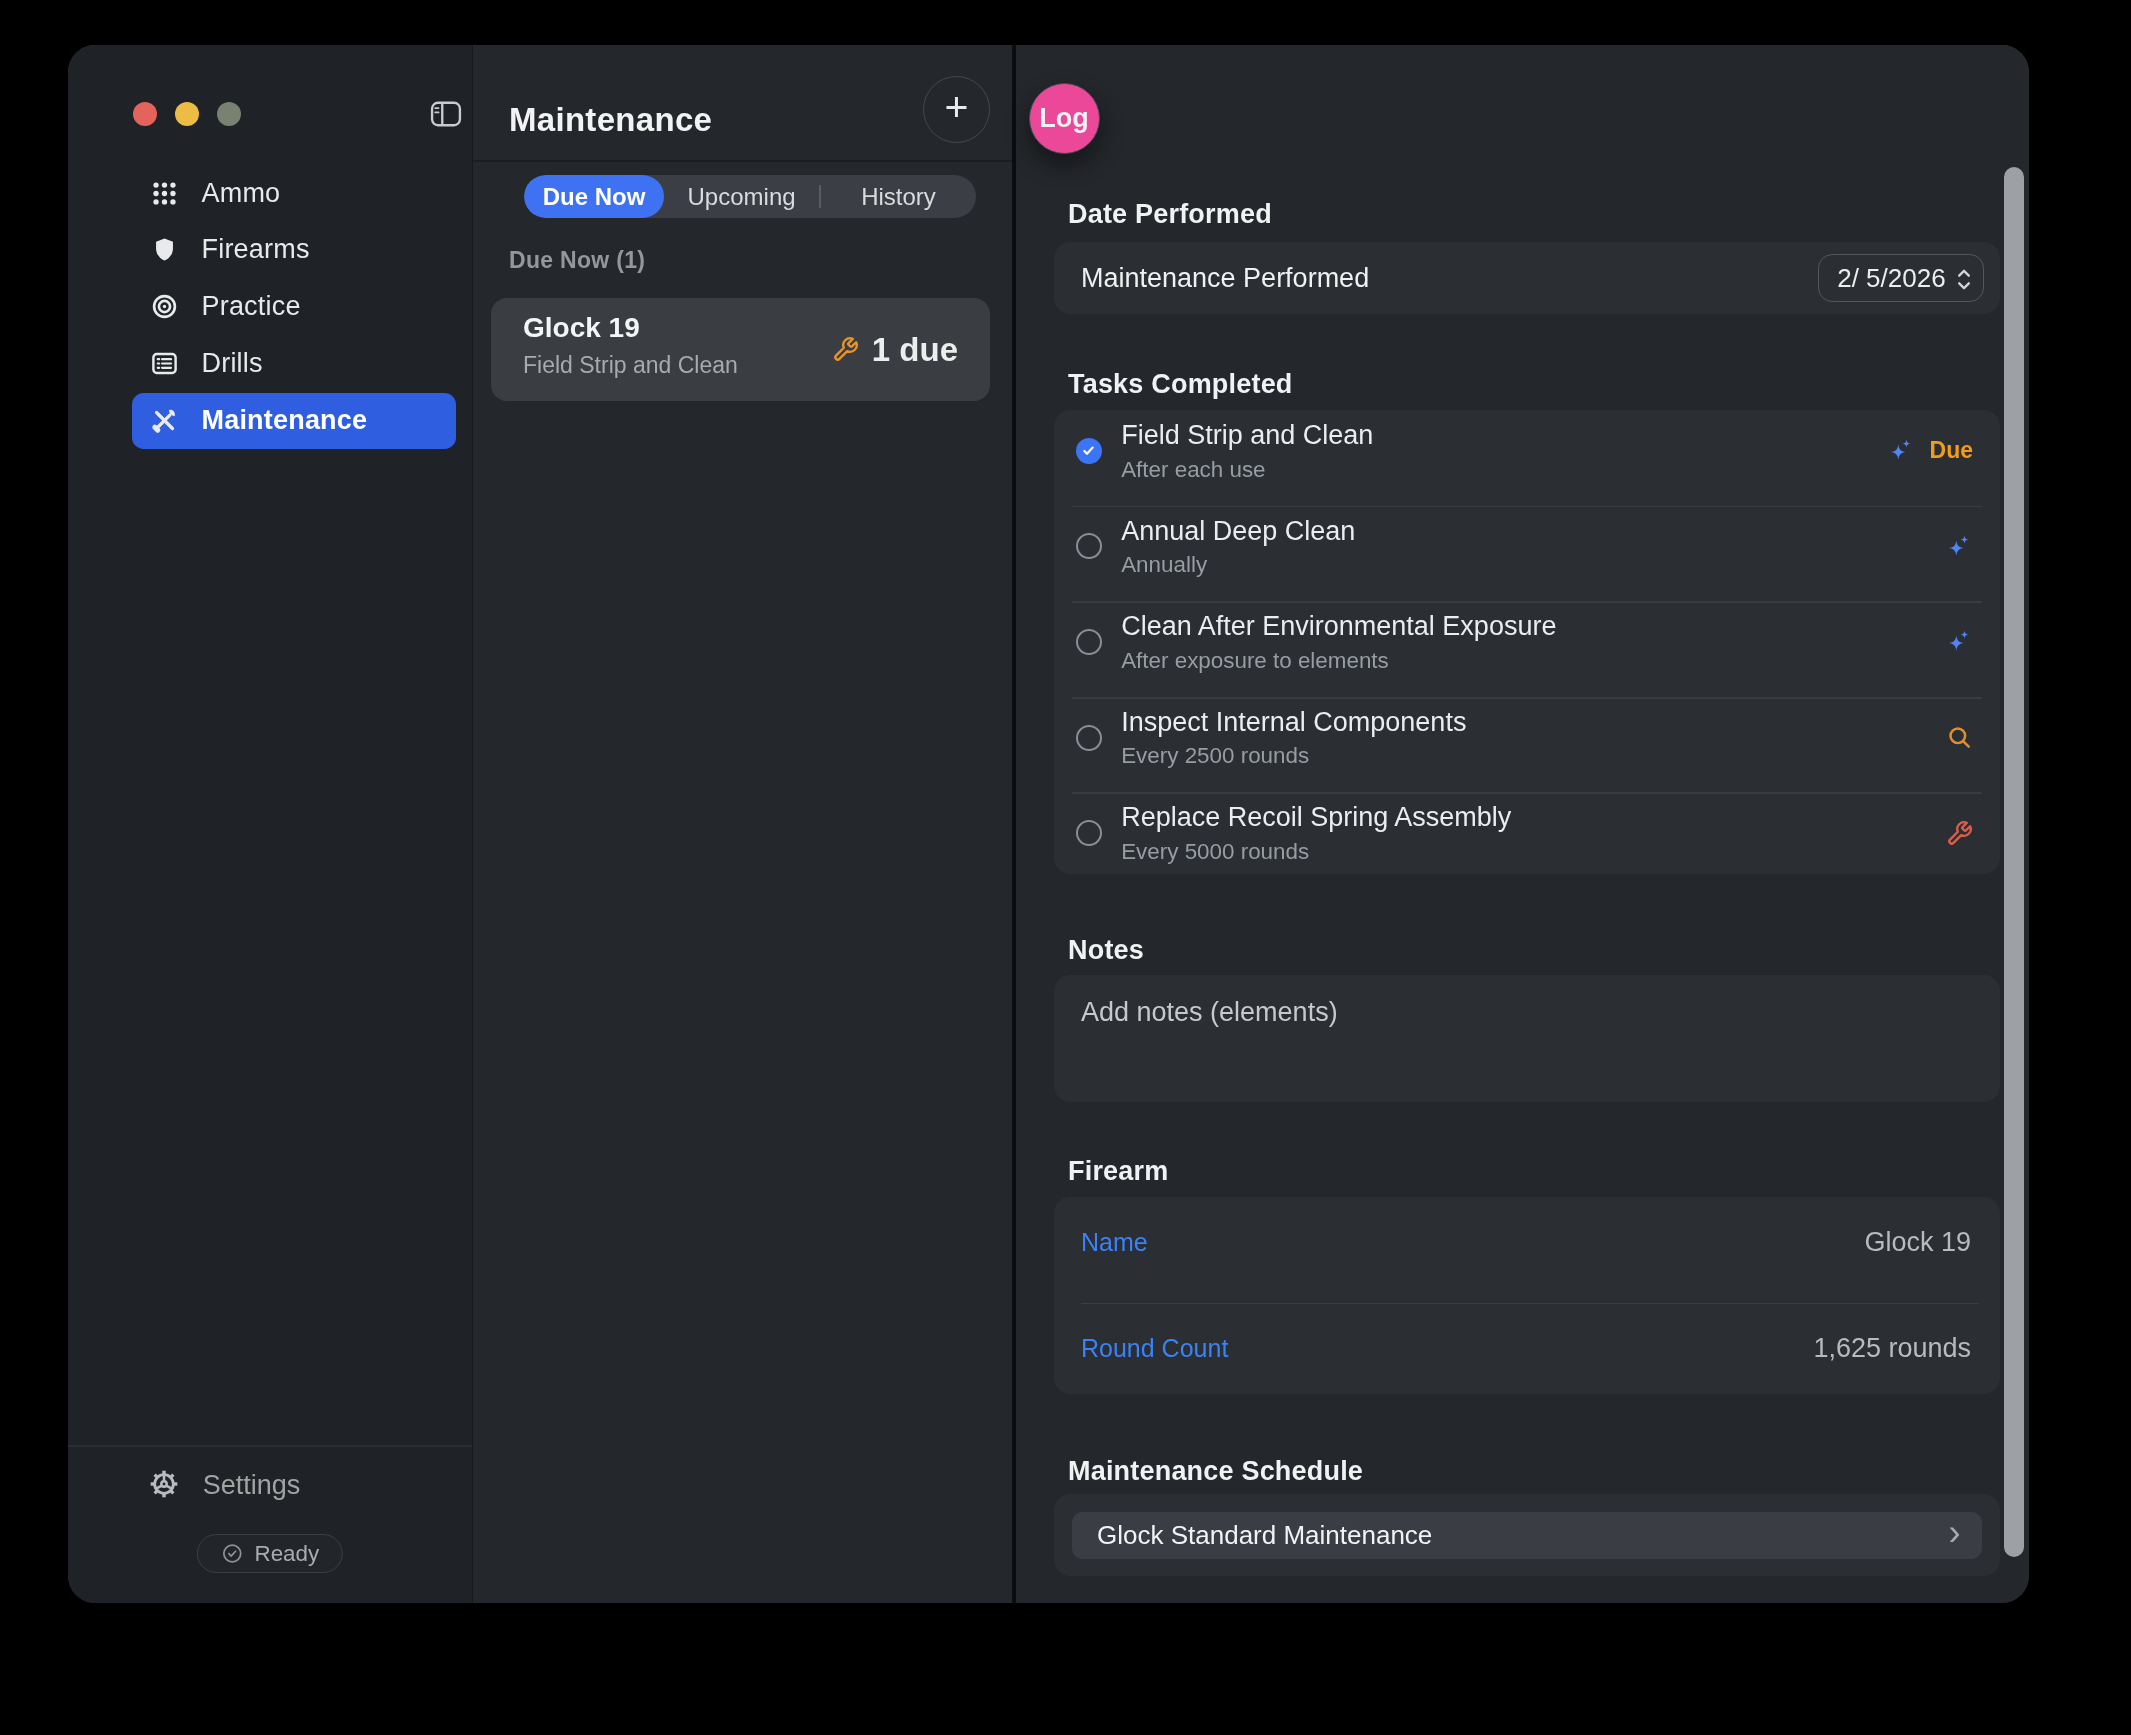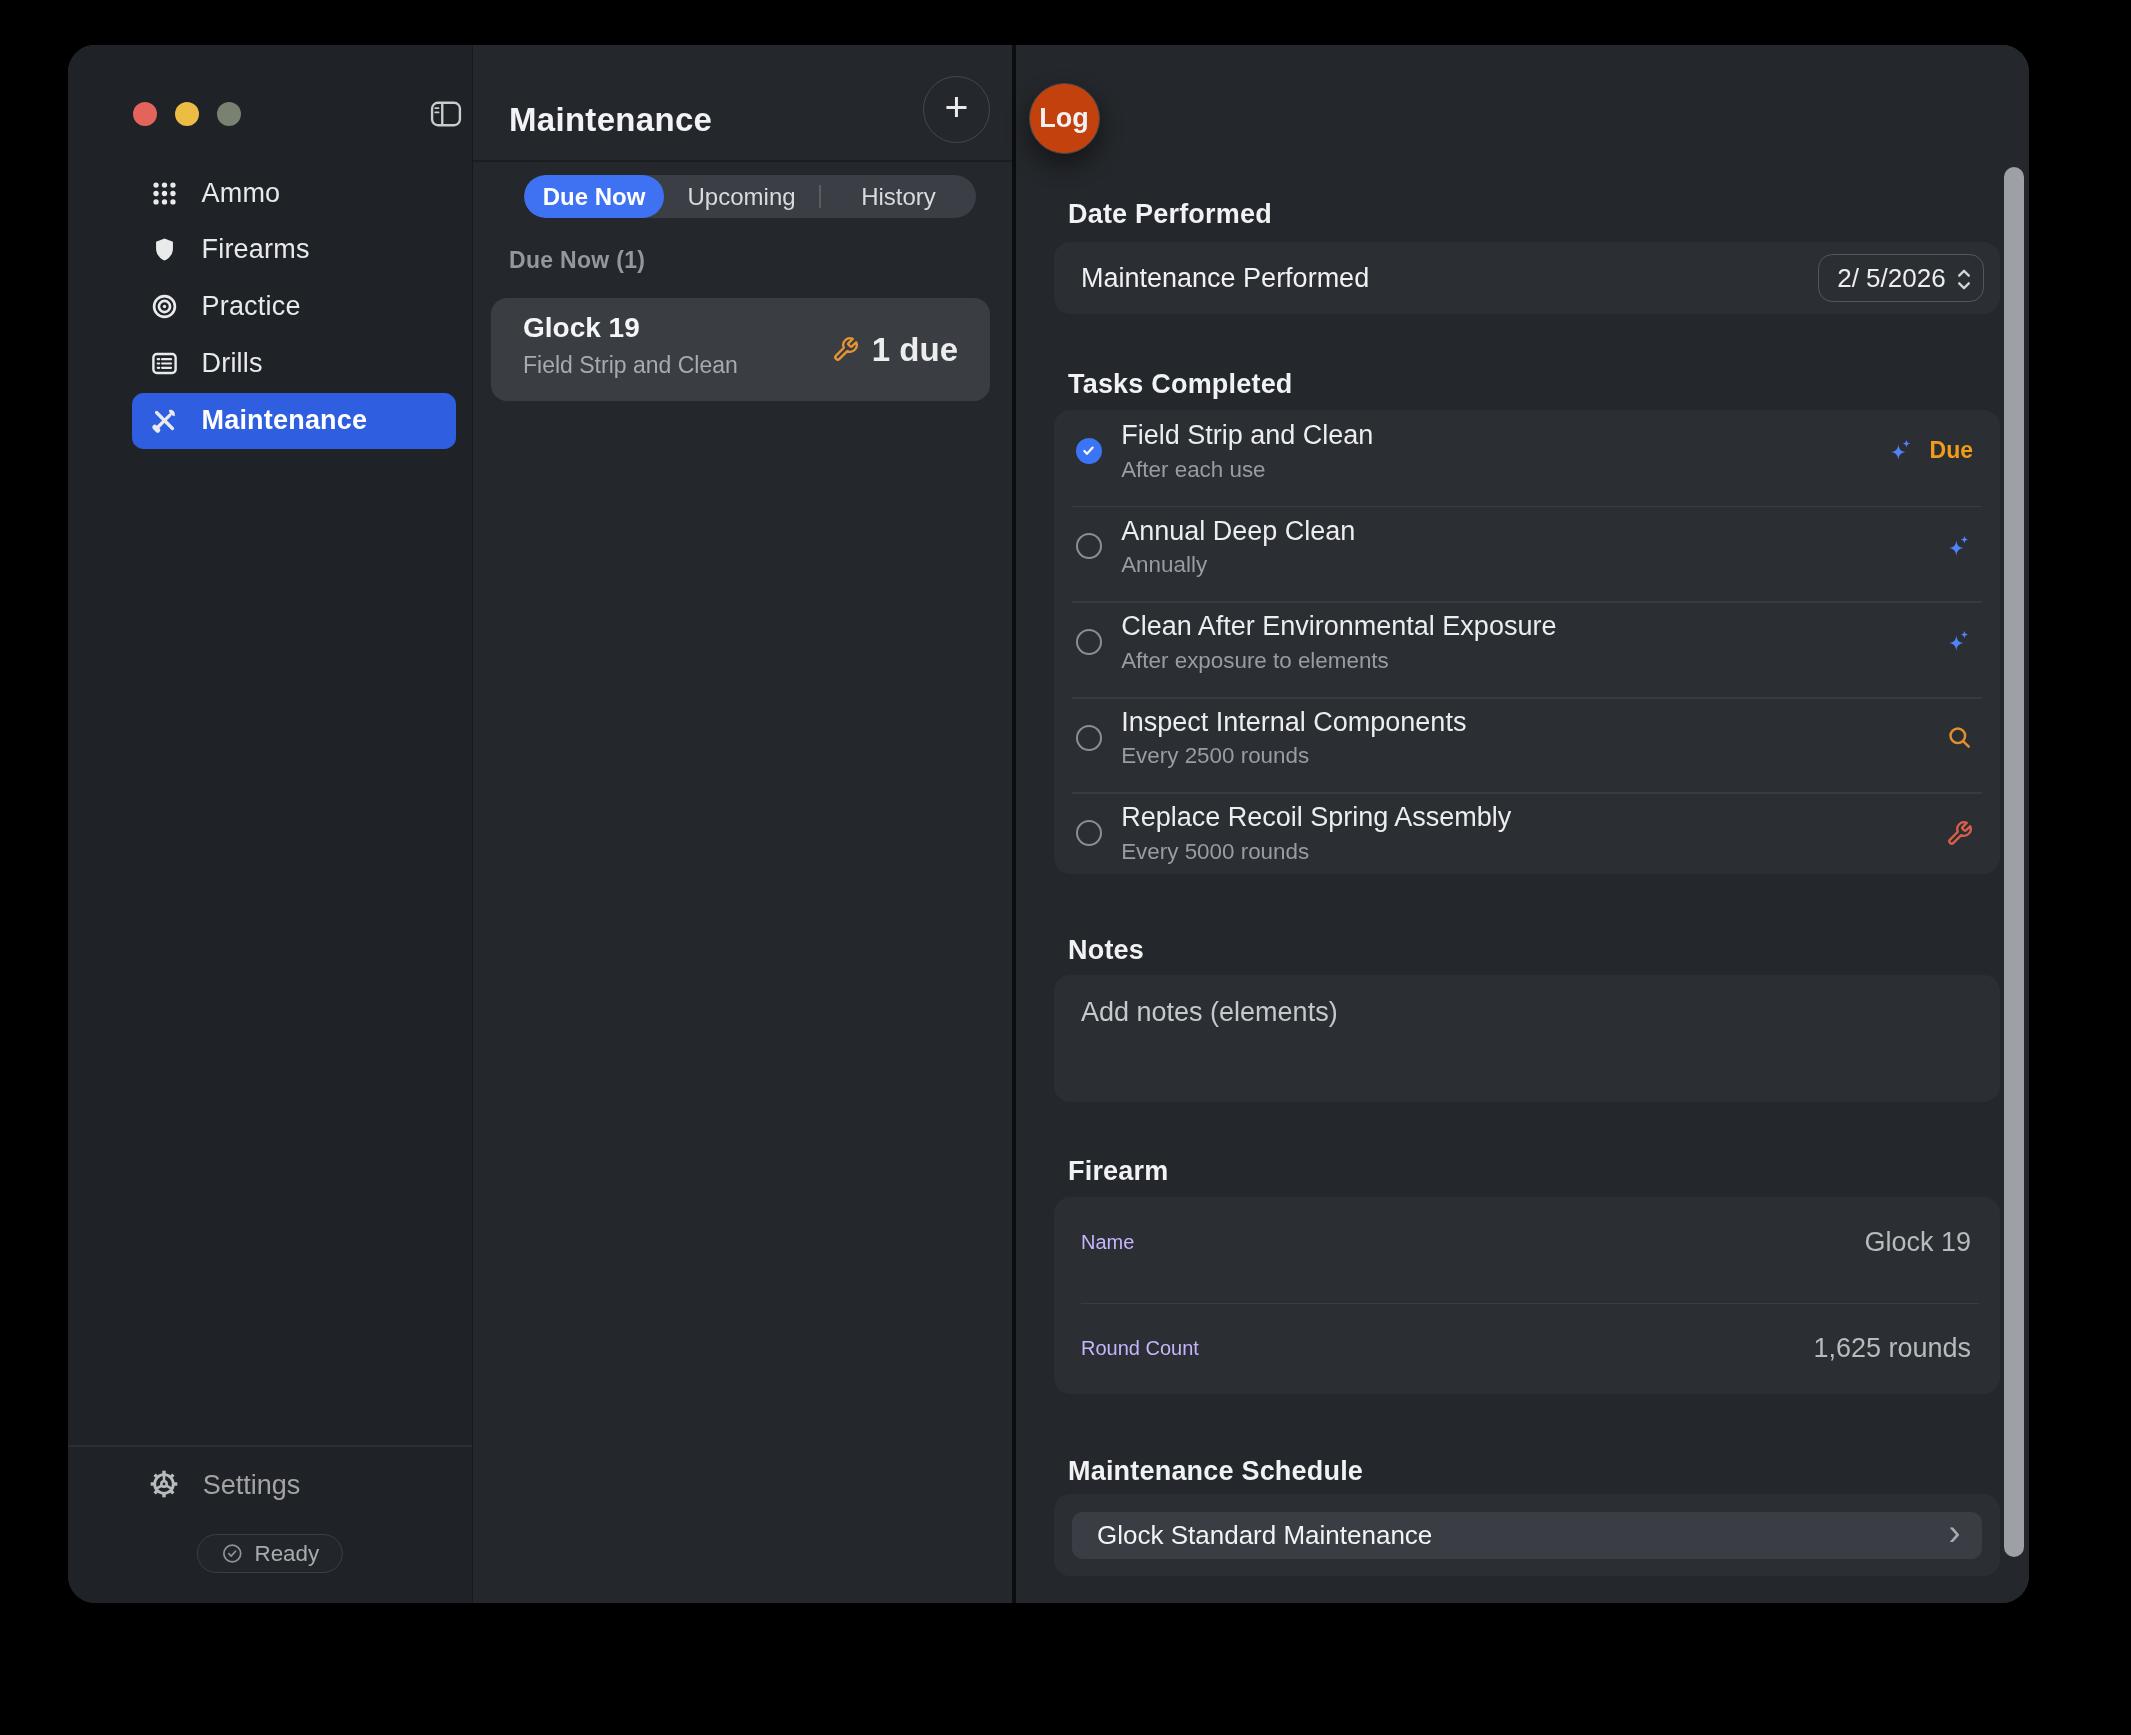--- a/index.html
+++ b/index.html
@@ -49,21 +49,21 @@
   .glock-title { position:absolute; left:32px; top:14.3px; font-size:28px; font-weight:700; color:#f4f5f6; }
   .glock-sub { position:absolute; left:32px; top:54px; font-size:23px; color:#a7aaae; }
   .glock-badge { position:absolute; right:32px; top:0; height:100%; display:flex; align-items:center; gap:12.5px; }
   .glock-badge .wico { width:27px; height:27px; color:#e5952f; }
   .glock-badge .btxt { font-size:33px; font-weight:700; color:#eceded; }
 
   
   .col-divider { position:absolute; left:944px; top:0; width:3.6px; height:100%; background:#0c0d0f; }
   .detail { position:absolute; left:948px; top:0; width:1014px; height:100%; background:#24272b; }
   .log-btn { position:absolute; left:12.5px; top:38px; width:71px; height:71px; border-radius:50%;
-    border:1.8px solid #45494e; background:#c2410c; color:#f0f1f3; font-size:27px; font-weight:600;
+    border:1.8px solid #45494e; background:#ec4899; color:#f0f1f3; font-size:27px; font-weight:600;
     display:flex; align-items:center; justify-content:center; box-shadow:0 10.7px 23px rgba(0,0,0,.45); }
   .section-h { position:absolute; left:52px; font-size:27px; font-weight:700; color:#f1f2f4; letter-spacing:0.2px; }
   .card { position:absolute; left:38px; width:946px; background:#2b2e33; border-radius:16px;gap:14px; }
 
   .card-date { top:197px; height:72px; display:flex; align-items:center; padding:0 16px 0 27px; }
   .card-date .dlabel { flex:1; font-size:27px; color:#f0f1f2; }
   .date-field { height:48px; border:1.8px solid #54585d; border-radius:14.3px; display:flex; align-items:center;
     padding:0 10.7px 0 18px; gap:10.7px; }
   .date-field .dval { font-size:26px; color:#eceded; }
   .date-stepper { width:16px; height:23px; color:#d2d4d6; }
@@ -82,21 +82,21 @@
   .magnifier { width:27px; height:27px; color:#e08f2e; }
   .wrench-red { width:27px; height:27px; color:#d95f4d; }
   .due-badge { font-size:23px; font-weight:700; color:#f29d18; }
 
   .card-notes { top:930px; height:127px; }
   .notes-ph { position:absolute; left:27px; top:21.5px; font-size:27px; color:#c6c9cc; }
 
   .card-firearm { top:1152px; height:197px; display:flex; flex-direction:column; }
   .f-row { flex:1; display:flex; align-items:center; padding:0 29px 0 27px; position:relative; }
   .f-row:not(:first-child)::before { content:""; position:absolute; top:0; left:27px; right:21.5px; height:1.8px; background:#3a3e43; }
-  .f-label { flex:1; font-size:20px; color:#c4b5fd; }
+  .f-label { flex:1; font-size:25px; color:#3b82f6; }
   .f-value { font-size:27px; color:#b8bbbe; }
 
   .card-sched { top:1449px; height:82px; padding:18px; }
   .sched-btn { width:100%; height:47px; background:#3a3e44; border-radius:10.7px; display:flex; align-items:center;
     padding:0 21.5px 0 25px; }
   .sched-label { flex:1; font-size:26px; color:#f2f3f4; }
   .sched-chevron { font-size:36px; color:#a7abb0; line-height:0; padding-bottom:5.4px; }
 
   .h-date { top:154px; } .h-tasks { top:324px; } .h-notes { top:890px; } .h-firearm { top:1111px; } .h-sched { top:1411px; }
 

